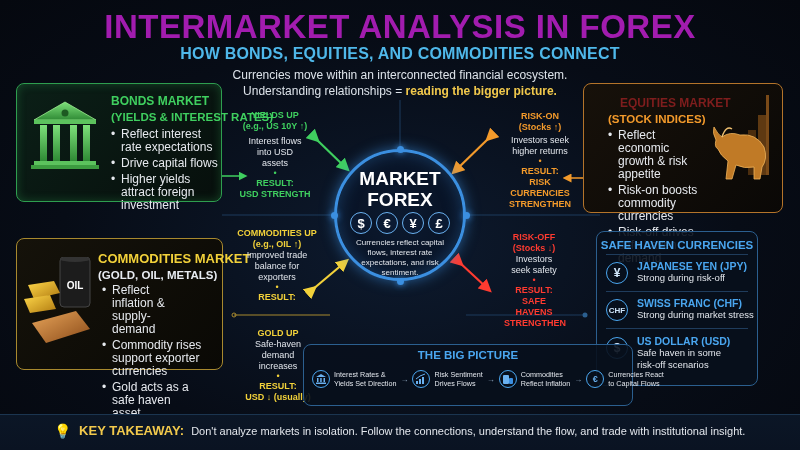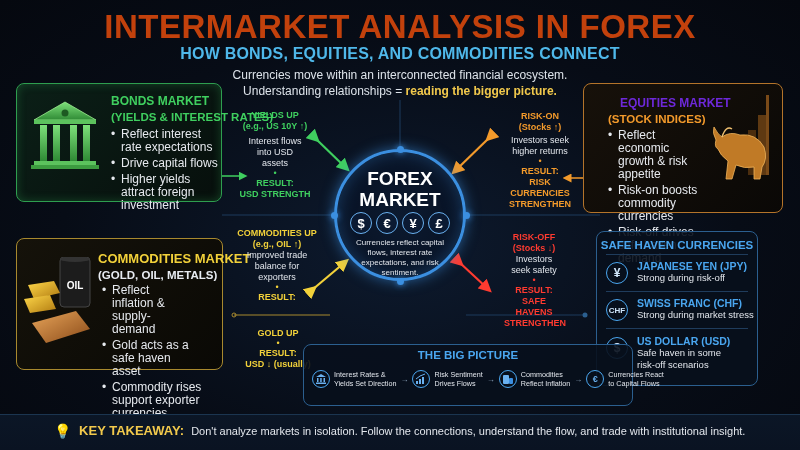--- a/index.html
+++ b/index.html
@@ -6,21 +6,21 @@
   html, body { width: 800px; height: 450px; overflow: hidden; }
   body {
     background: radial-gradient(ellipse at 50% 55%, #0d1a2e 0%, #070c16 60%, #05080f 100%);
     font-family: "Liberation Sans", sans-serif;
     color: #e8ecf2;
     position: relative;
   }
   .abs { position: absolute; }
 
   
-  #title { top: 8px; left: 0; width: 800px; text-align: center; font-size: 33px; font-weight: 700; color: #c2410c; letter-spacing: 0.5px; }
+  #title { top: 8px; left: 0; width: 800px; text-align: center; font-size: 33px; font-weight: 700; color: #a21caf; letter-spacing: 0.5px; }
   #subtitle { top: 45px; left: 0; width: 800px; text-align: center; font-size: 16px; font-weight: 700; color: #4fb8ea; letter-spacing: 0.2px; }
   #intro1 { top: 68px; left: 0; width: 800px; text-align: center; font-size: 12px; color: #dde3ea; }
   #intro2 { top: 84px; left: 0; width: 800px; text-align: center; font-size: 12px; color: #dde3ea; }
   #intro2 .hl { color: #f2c94c; font-weight: 700; }
 
   
   .panel { border-radius: 8px; background: rgba(8,14,20,0.85); }
   .panel-bonds { left: 16px; top: 83px; width: 206px; height: 119px; border: 1.5px solid #2e9e4f; box-shadow: 0 0 10px rgba(46,158,79,0.35) inset; background: linear-gradient(135deg,#0b1f17,#070f0c); }
   .panel-equities { left: 583px; top: 83px; width: 200px; height: 130px; border: 1.5px solid #b4742a; background: linear-gradient(135deg,#17110a,#0a0806); }
   .panel-commod { left: 16px; top: 238px; width: 207px; height: 132px; border: 1.5px solid #a8892e; background: linear-gradient(135deg,#15120a,#0a0905); }
@@ -140,21 +140,21 @@
 </div>
 <div class="abs ptitle" style="left:111px;top:93px;color:#3fcf5f;">BONDS MARKET</div>
 <div class="abs psub" style="left:111px;top:110px;color:#3fcf5f;">(YIELDS &amp; INTEREST RATES)</div>
 <div class="abs" style="left:111px;top:128px;width:110px;">
   <div class="bul" style="color:#e6e9ee;">Reflect interest rate expectations</div>
   <div class="bul">Drive capital flows</div>
   <div class="bul">Higher yields attract foreign investment</div>
 </div>
 
 <div class="abs panel panel-equities"></div>
-<div class="abs ptitle" style="left:608px;top:95px;color:#6d28d9;padding-left:12px;">EQUITIES MARKET</div>
+<div class="abs ptitle" style="left:608px;top:95px;color:#7f1d1d;padding-left:12px;">EQUITIES MARKET</div>
 <div class="abs psub" style="left:608px;top:112px;color:#f39a2b;">(STOCK INDICES)</div>
 <div class="abs" style="left:608px;top:129px;width:100px;">
   <div class="bul">Reflect economic growth &amp; risk appetite</div>
   <div class="bul">Risk-on boosts commodity currencies</div>
   <div class="bul">Risk-off drives safe haven demand</div>
 </div>
 <div class="abs" style="left:708px;top:95px;width:70px;height:100px;">
   <svg width="70" height="100" viewBox="0 0 70 100">
     <rect x="58" y="0" width="3" height="80" fill="#7a4a18"></rect>
     <rect x="50" y="20" width="8" height="60" fill="#5e3912"></rect>
@@ -182,22 +182,22 @@
     <text x="51" y="32" text-anchor="middle" fill="#fff" font-size="10" font-weight="700" font-family="Liberation Sans, sans-serif">OIL</text>
     <polygon points="4,28 30,24 36,36 10,42" fill="url(#gg)"></polygon>
     <polygon points="0,42 26,38 32,52 6,56" fill="url(#gg)"></polygon>
     <polygon points="8,66 52,54 66,72 22,86" fill="url(#gc)"></polygon>
   </svg>
 </div>
 <div class="abs ptitle" style="left:98px;top:251px;color:#f2d13a;font-size:13px;">COMMODITIES MARKET</div>
 <div class="abs psub" style="left:98px;top:268px;color:#f2d13a;color:#e8ecf2;">(GOLD, OIL, METALS)</div>
 <div class="abs" style="left:102px;top:284px;width:118px;">
   <div class="bul" style="width:80px;">Reflect inflation &amp; supply-demand</div>
+  <div class="bul">Commodity rises support exporter currencies</div>
   <div class="bul" style="width:90px;">Gold acts as a safe haven asset</div>
-  <div class="bul">Commodity rises support exporter currencies</div>
 </div>
 
 <div class="abs st" style="left:235px;top:110px;width:80px;color:#3fcf5f;">
   <div class="h">YIELDS UP</div>
   <div class="h">(e.g., US 10Y ↑)</div>
   <div class="w" style="margin-top:4px;width:62px;margin-left:9px;">Interest flows into USD assets</div>
   <div class="dot">•</div>
   <div class="h">RESULT:</div>
   <div class="h">USD STRENGTH</div>
 </div>
@@ -223,33 +223,34 @@
   <div class="h">RISK-OFF</div>
   <div class="h">(Stocks ↓)</div>
   <div class="w" style="width:50px;margin-left:15px;">Investors seek safety</div>
   <div class="dot">•</div>
   <div class="h">RESULT:</div>
   <div class="h" style="width:60px;margin-left:10px;">SAFE HAVENS STRENGTHEN</div>
 </div>
 
 <div class="abs st" style="left:238px;top:328px;width:80px;color:#f2d13a;">
   <div class="h">GOLD UP</div>
+  <div class="w" style="width:66px;margin-left:7px;">Safe-haven demand increases</div>
   <div class="dot">•</div>
   <div class="h">RESULT:</div>
   <div class="h">USD ↓ (usually)</div>
 </div>
 
 <div id="forex-ring" class="abs"></div>
 <div class="abs node" style="left:397px;top:146px;"></div>
 <div class="abs node" style="left:331px;top:212px;"></div>
 <div class="abs node" style="left:463px;top:212px;"></div>
 <div class="abs node" style="left:397px;top:278px;"></div>
 <div id="forex-title" class="abs">
+  <div>MARKET</div>
   <div>FOREX</div>
-  <div>MARKET</div>
 </div>
 <div id="forex-coins" class="abs">
   <div class="coin">$</div>
   <div class="coin">€</div>
   <div class="coin">¥</div>
   <div class="coin">£</div>
 </div>
 <div id="forex-desc" class="abs">Currencies reflect capital flows, interest rate expectations, and risk sentiment.</div>
 
 <div class="abs panel panel-safe"></div>

